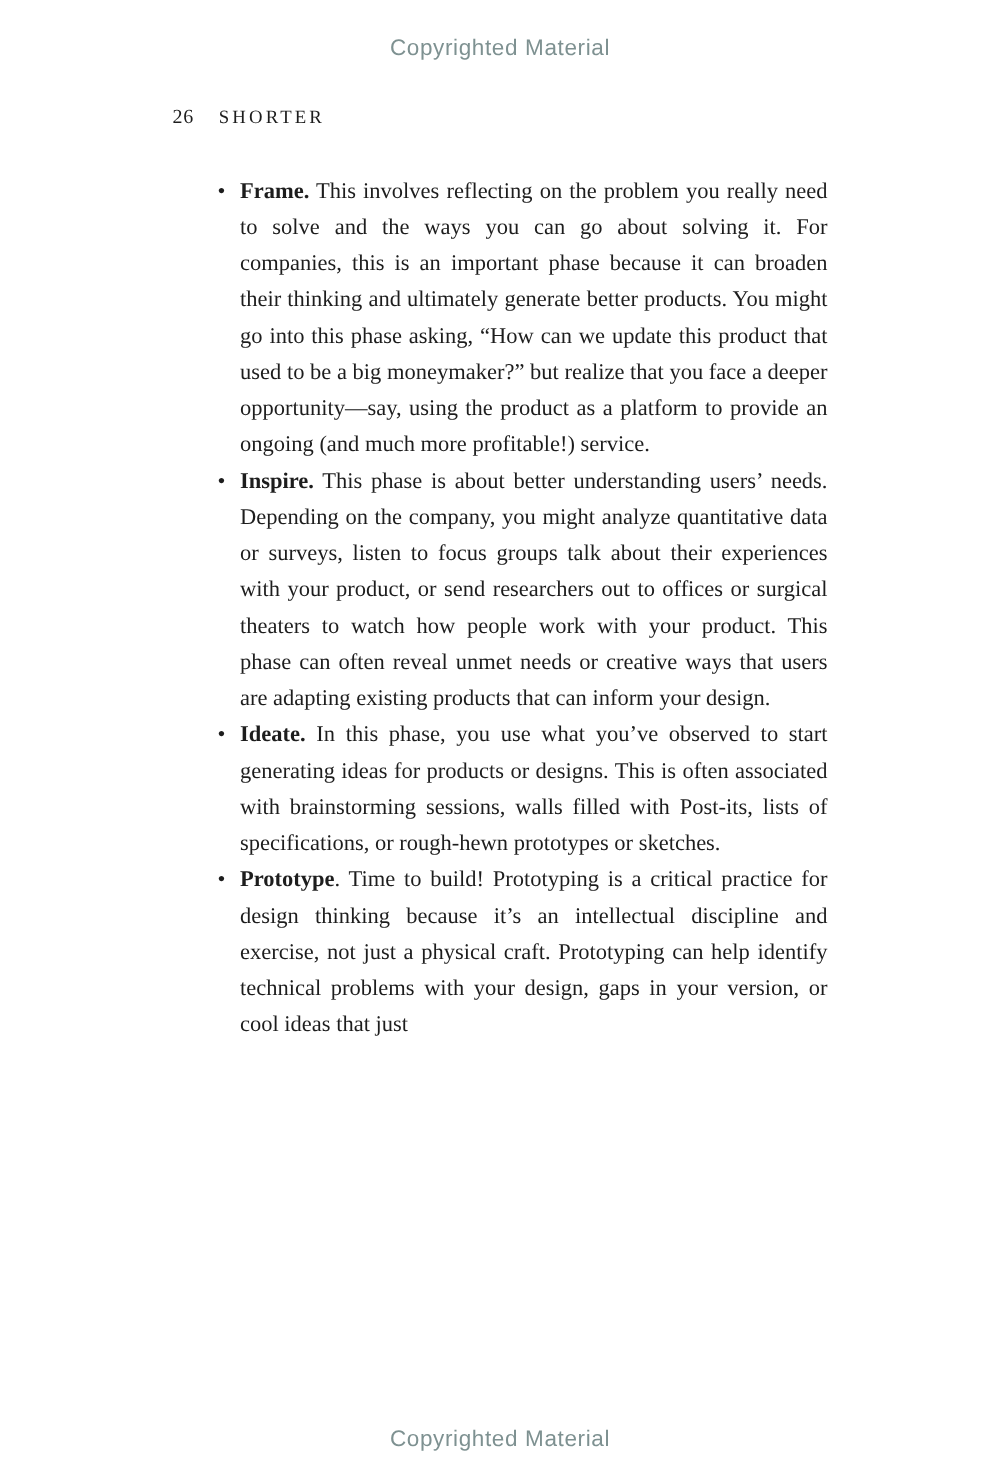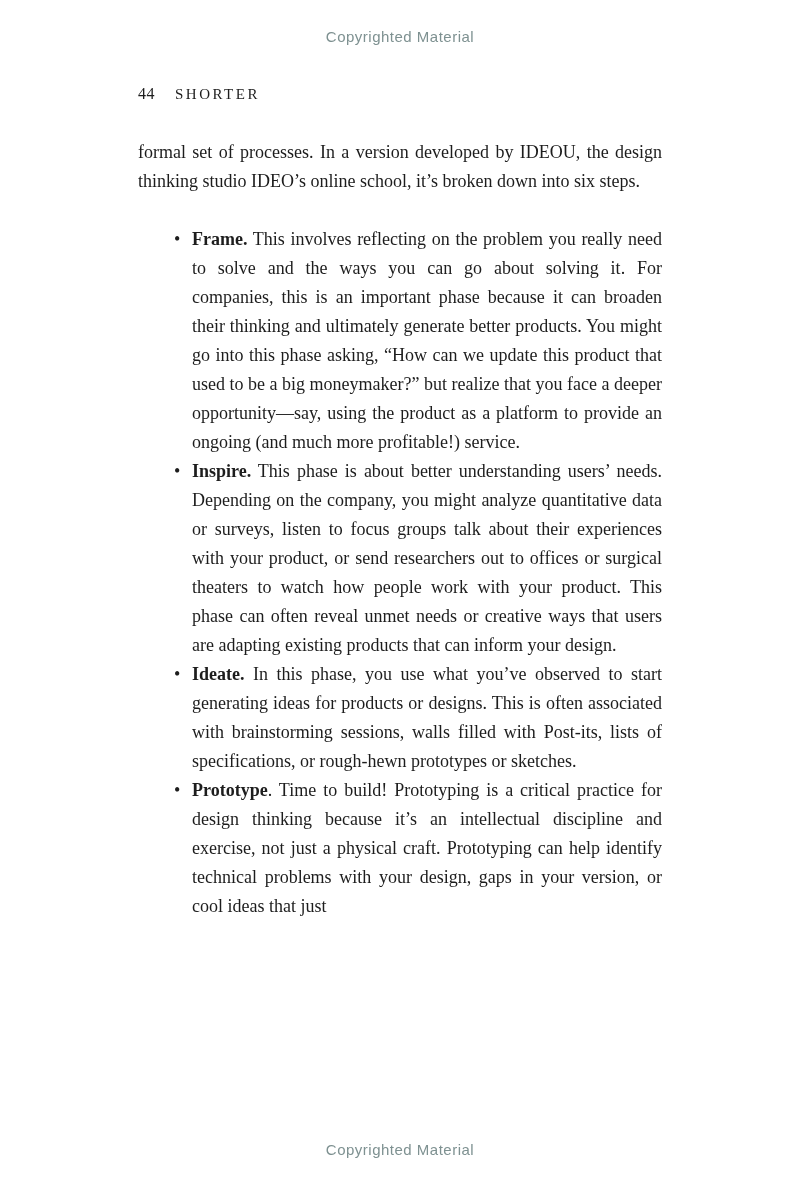--- a/index.html
+++ b/index.html
@@ -13,21 +13,21 @@
     position: relative;
     font-family: "Liberation Serif", serif;
     color: #1d1d1d;
   }
   .copyright-notice {
     position: absolute;
     left: 0;
     width: 100%;
     text-align: center;
     font-family: "Liberation Sans", sans-serif;
-    font-size: 15px;
+    font-size: 18px;
     letter-spacing: 0.5px;
     color: #7e9191;
   }
   .copyright-notice.top { top: 28px; }
   .copyright-notice.bottom { top: 1141px; }
 
   .running-header {
     position: absolute;
     top: 85px;
     left: 138px;
@@ -69,26 +69,25 @@
     font-weight: bold;
     margin-top: 24px;
   }
 </style>
 </head>
 <body>
 
 <div class="copyright-notice top">Copyrighted Material</div>
 
 <div class="running-header">
-  <span class="page-number">44</span><span class="running-title">SHORTER</span>
+  <span class="page-number">26</span><span class="running-title">SHORTER</span>
 </div>
 
 <div class="content">
 
-  <p class="intro-paragraph">formal set of processes. In a version developed by IDEOU, the design thinking studio IDEO’s online school, it’s broken down into six steps.</p>
 
   <div class="bullet-list">
 
     <div class="list-item">
       <span class="bullet">•</span>
       <span class="lead-in">Frame.</span><span> This involves reflecting on the problem you really need to solve and the ways you can go about solving it. For companies, this is an important phase because it can broaden their thinking and ultimately generate better products. You might go into this phase asking, “How can we update this product that used to be a big moneymaker?” but realize that you face a deeper opportunity—say, using the product as a platform to provide an ongoing (and much more profitable!) service.</span>
     </div>
 
     <div class="list-item">
       <span class="bullet">•</span>

